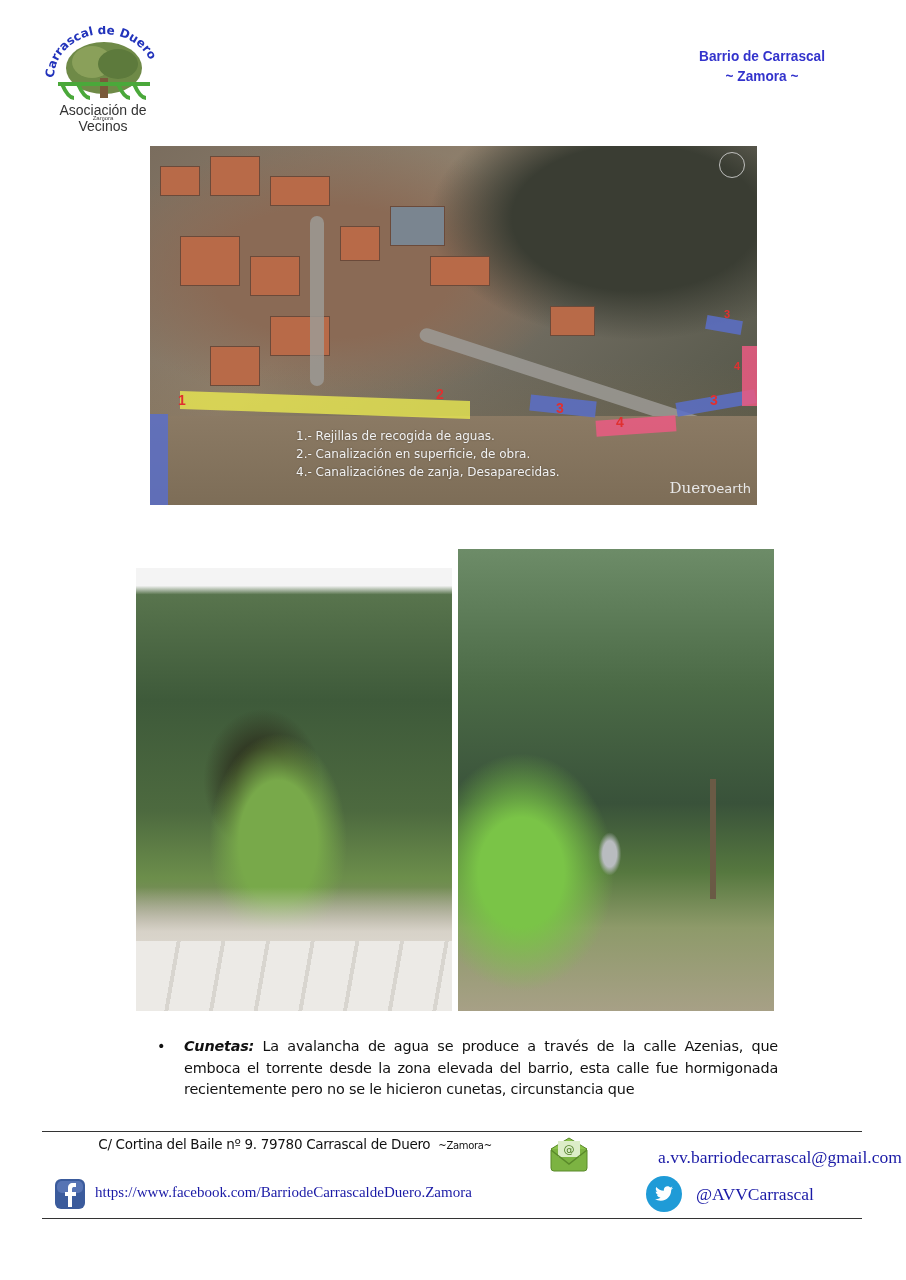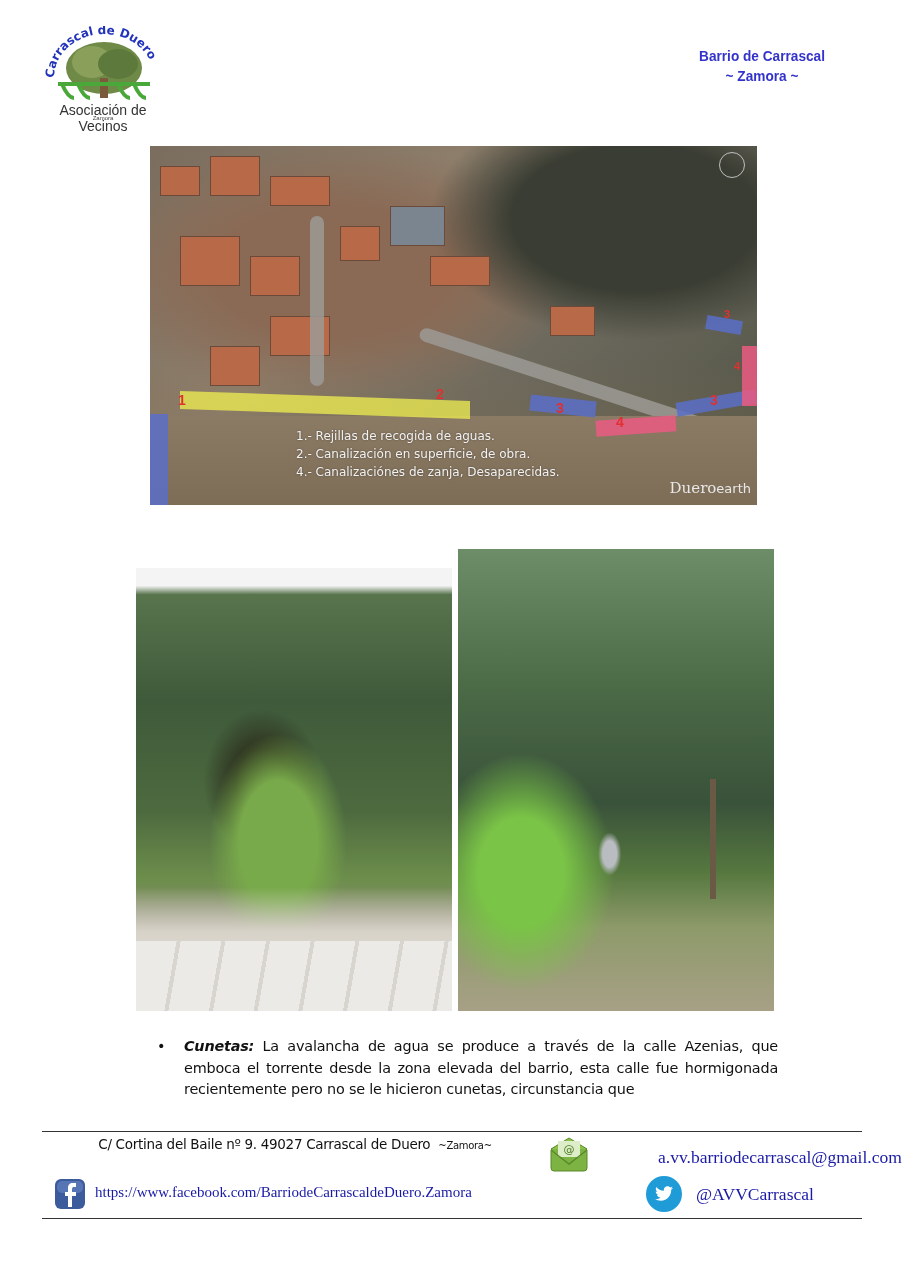--- a/index.html
+++ b/index.html
@@ -144,21 +144,21 @@
 </div>
 
 <div class="bullet-para">
   <span class="dot">•</span>
   <span class="txt"><b>Cunetas:</b><span> La avalancha de agua se produce a través de la calle Azenias, que emboca el torrente desde la zona elevada del barrio, esta calle fue hormigonada recientemente pero no se le hicieron cunetas, circunstancia que</span></span>
 </div>
 
 <div class="hr" style="top:1131px;"></div>
 
 <div class="ft-addr">
-  <div><span>C/ Cortina del Baile nº 9. 49027 Carrascal de Duero</span>&nbsp;&nbsp;<span class="tilde">~Zamora~</span></div>
+  <div><span>C/ Cortina del Baile nº 9. 79780 Carrascal de Duero</span>&nbsp;&nbsp;<span class="tilde">~Zamora~</span></div>
 </div>
 
 <div class="ic" style="left:550px;top:1136px;">
   <svg width="38" height="36" viewBox="0 0 38 36">
     <rect x="1" y="12" width="36" height="23" rx="3" fill="#7cb342" stroke="#5a8a2a"></rect>
     <path d="M1 13 L19 2 L37 13" fill="#8bc34a" stroke="#5a8a2a"></path>
     <rect x="8" y="5" width="22" height="16" fill="#dcedc8"></rect>
     <text x="19" y="17" text-anchor="middle" font-size="11" font-family="DejaVu Sans, sans-serif" fill="#4a7a20">@</text>
     <path d="M1 14 L19 28 L37 14" fill="none" stroke="#5a8a2a" stroke-width="1.5"></path>
   </svg>

